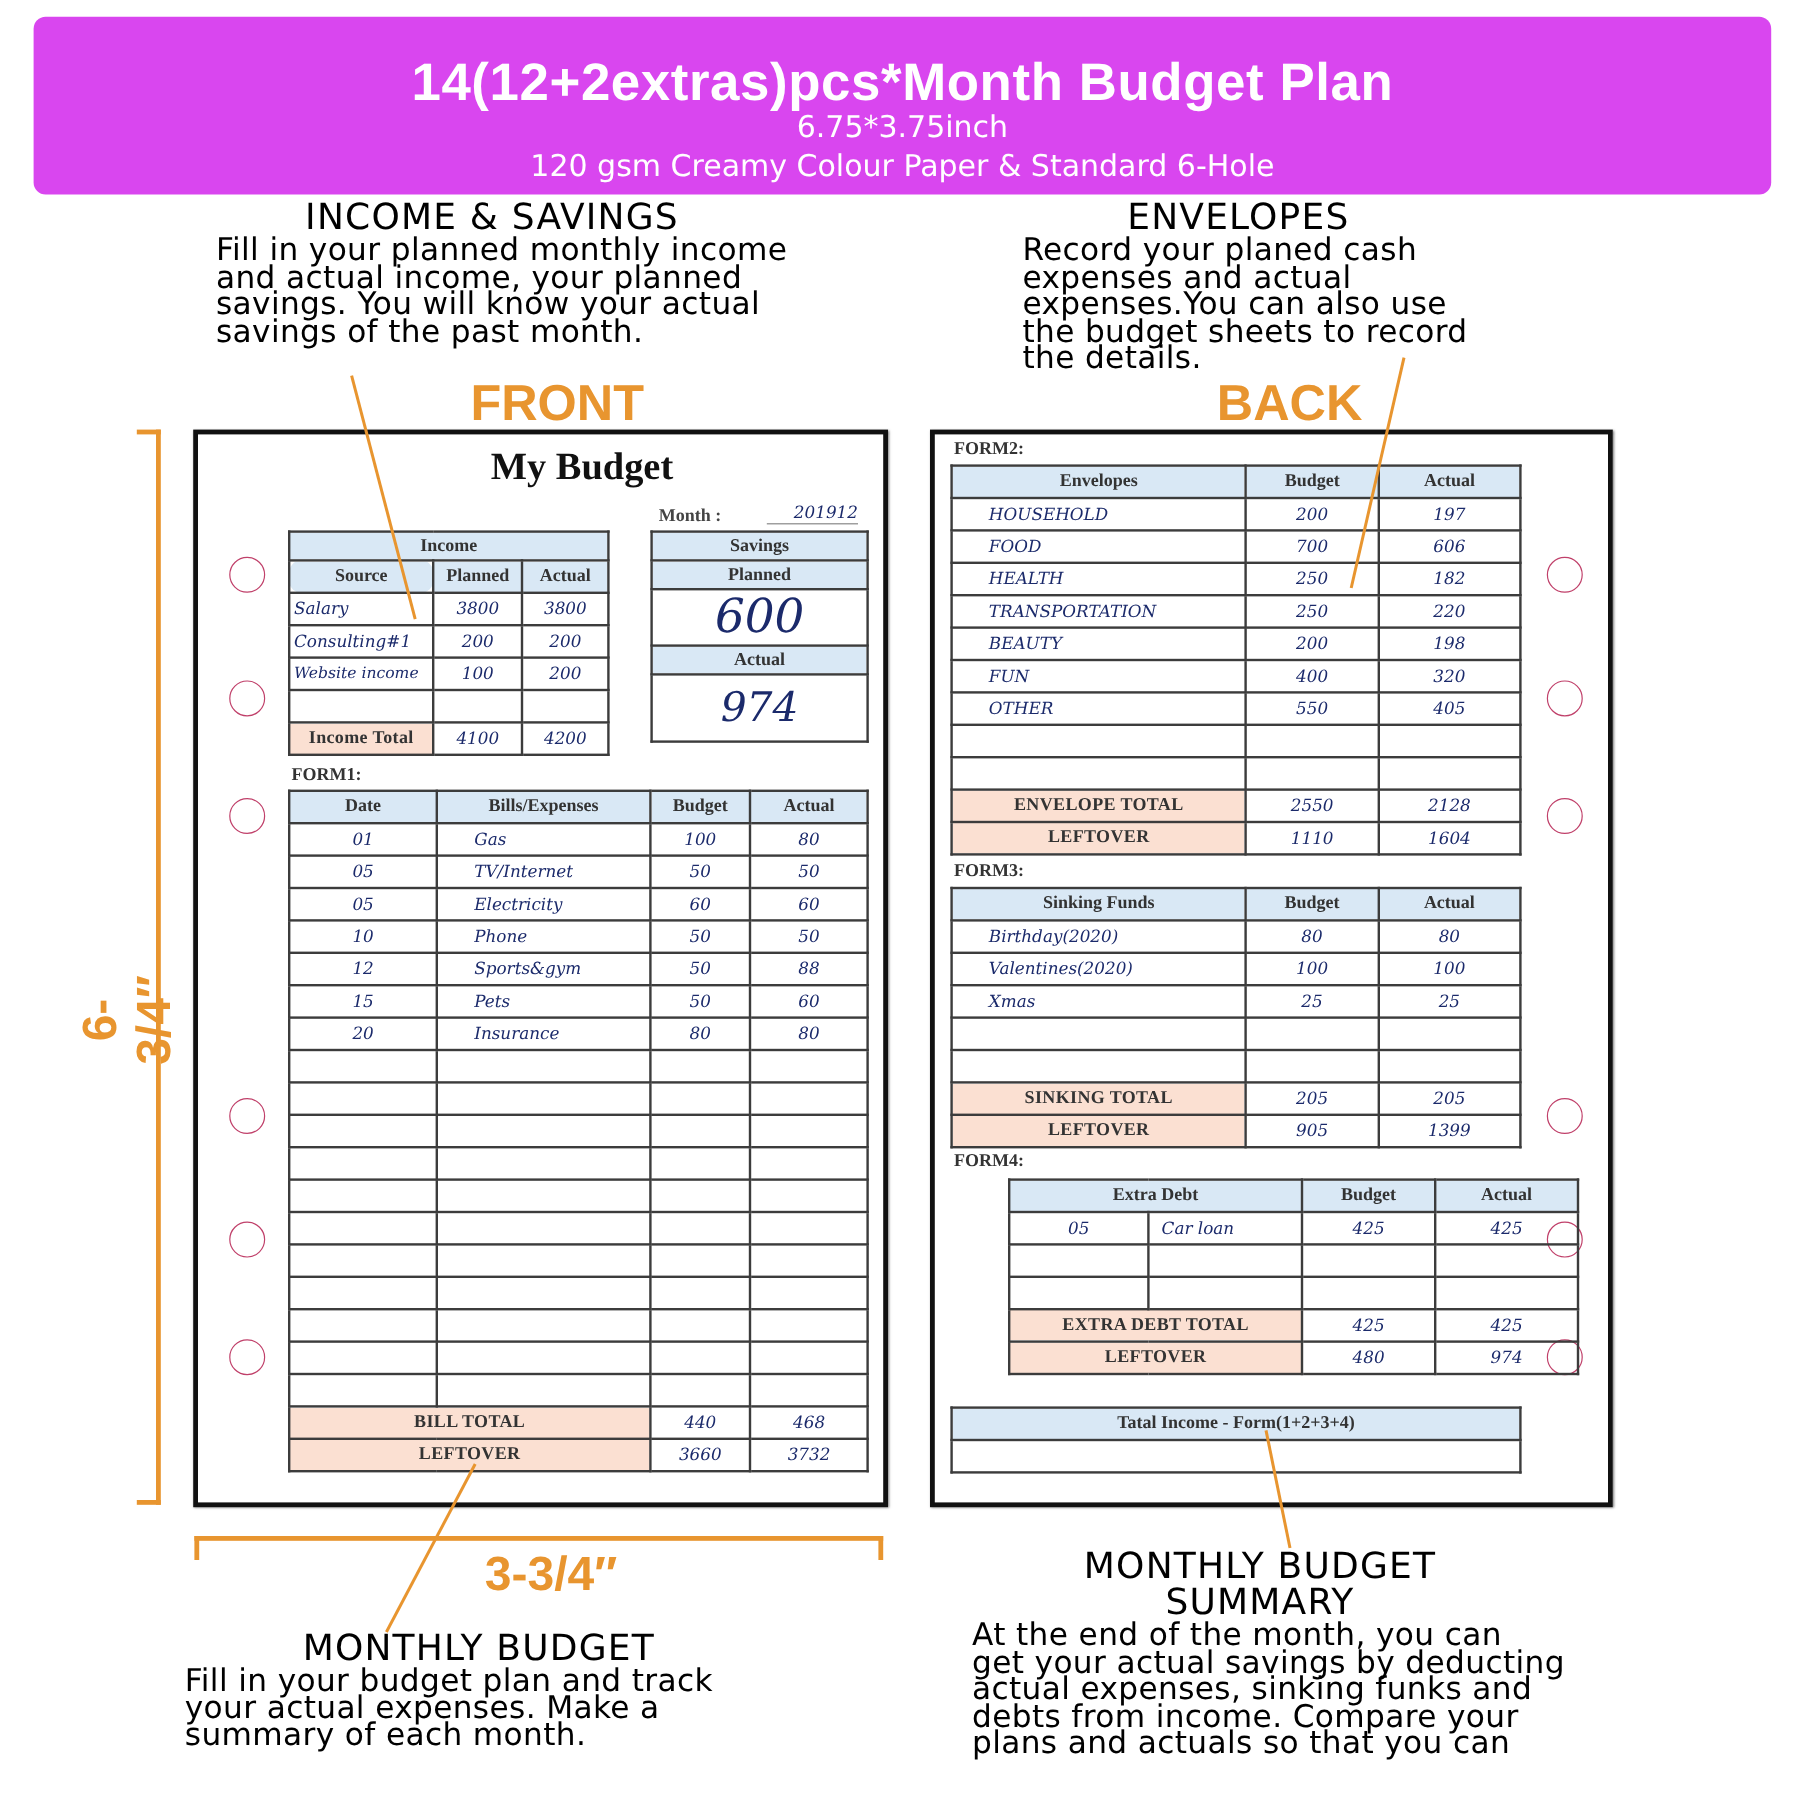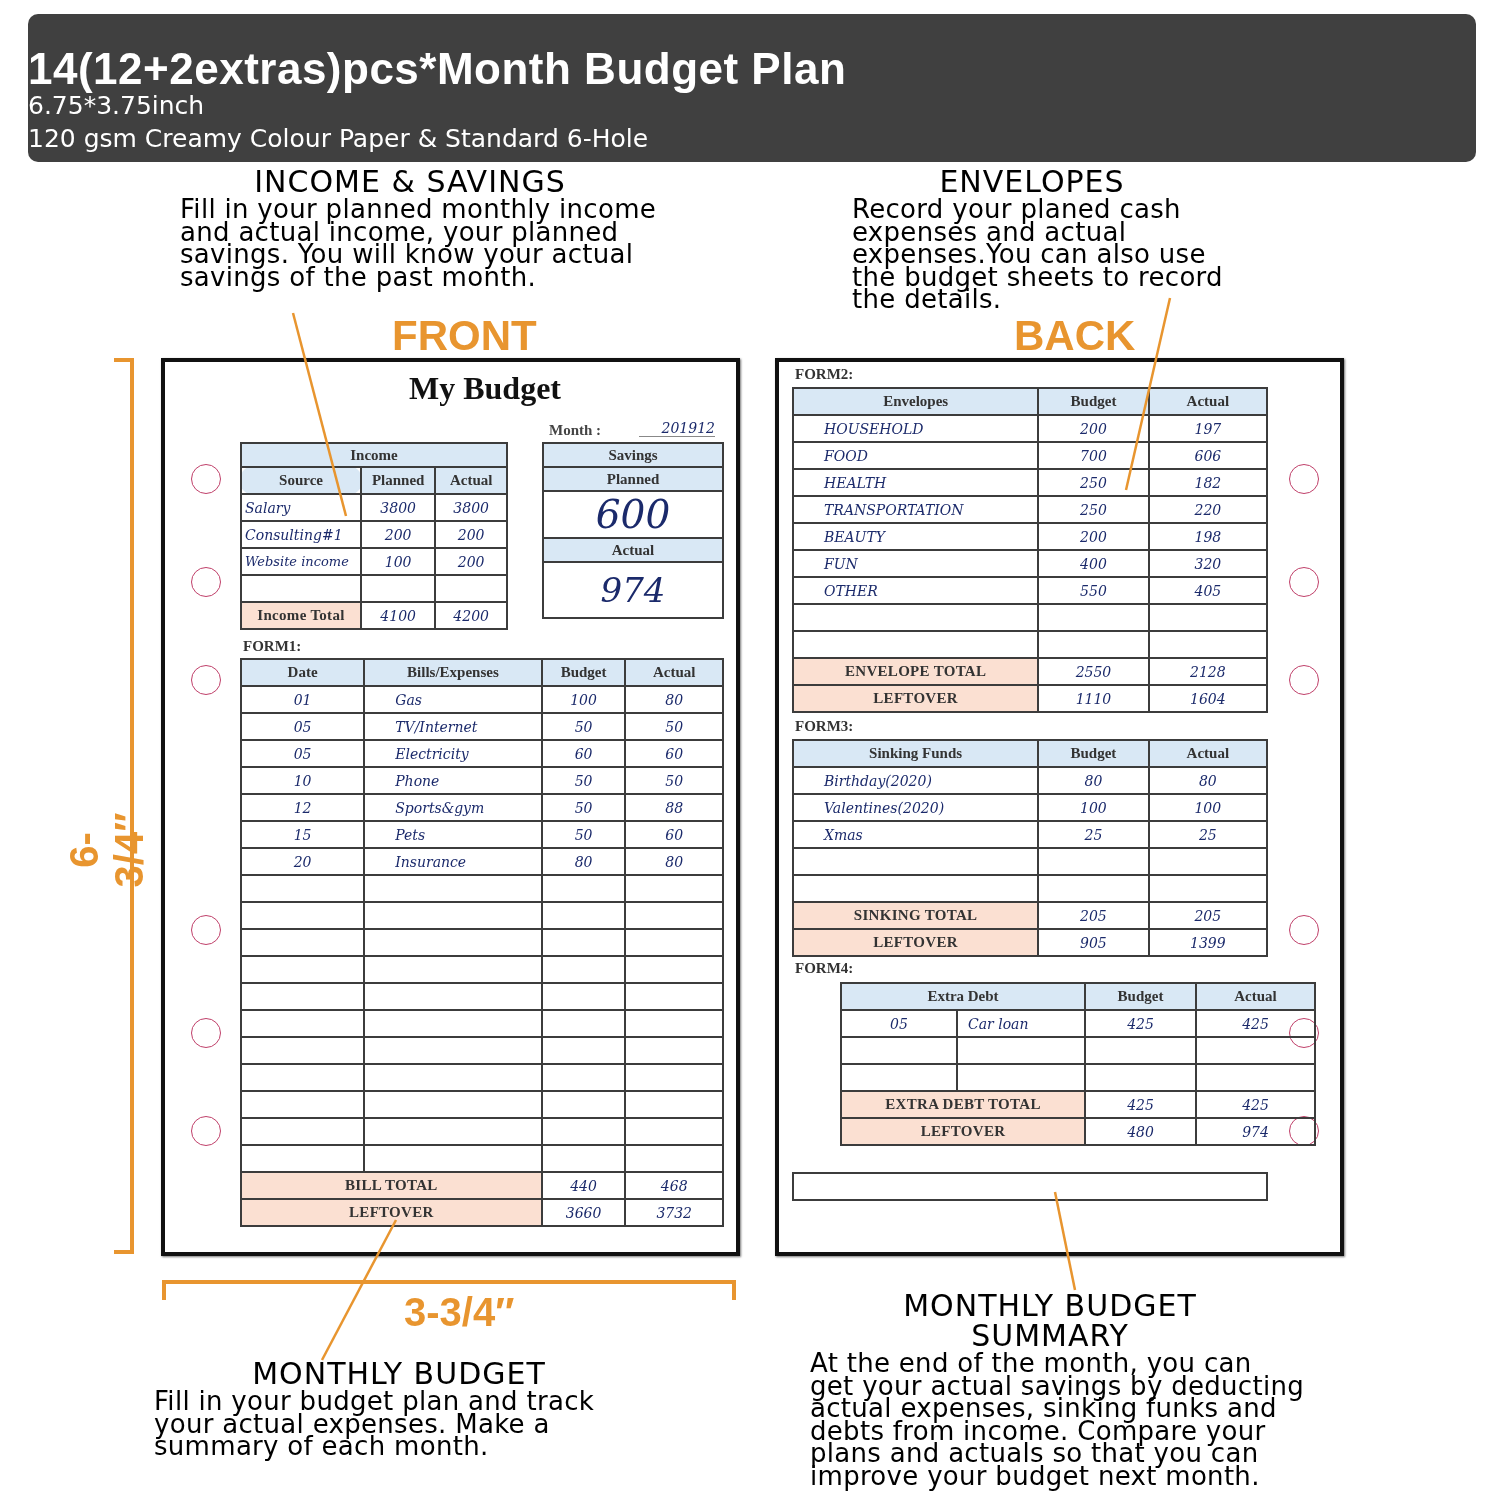--- a/index.html
+++ b/index.html
@@ -1,21 +1,21 @@
 <!DOCTYPE html>
 <html><head>
 <meta charset="utf-8">
 <style>
   * { box-sizing: border-box; margin: 0; padding: 0; }
   html, body { width: 1500px; height: 1500px; background: #ffffff; overflow: hidden; }
   body { position: relative; font-family: "DejaVu Sans", sans-serif; color: #111; }
 
   .banner {
     position: absolute; left: 28px; top: 14px; width: 1448px; height: 148px;
-    background: #404040; border-radius: 10px; color: #fff; 
+    background: #d946ef; border-radius: 10px; color: #fff; text-align: center;
   }
   .banner .t1 { font-family: "Liberation Sans", sans-serif; font-weight: bold; font-size: 44px; line-height: 50px; margin-top: 30px; letter-spacing: 0.5px; }
   .banner .t2 { font-family: "DejaVu Sans", sans-serif; font-size: 25px; line-height: 32px; margin-top: -4px; }
   .banner .t3 { font-family: "DejaVu Sans", sans-serif; font-size: 25px; line-height: 34px; }
 
   .ann { position: absolute; font-family: "DejaVu Sans", sans-serif; color: #000; }
   .ann .h { font-size: 30px; line-height: 32px; text-align: center; letter-spacing: 1px; }
   .ann .p { font-size: 26px; line-height: 22.5px; letter-spacing: 0.3px; }
   .side-label { position: absolute; font-family: "Liberation Sans", sans-serif; font-weight: bold; color: #e8952f; }
 
@@ -432,20 +432,23 @@
     <tr>
       <td class="tot" colspan="2">LEFTOVER</td>
       <td class="hw">480</td>
       <td class="hw">974</td>
     </tr>
   </tbody>
     </table>
 
   <table class="f" style="left:13px; top:810px; width:476px;">
     <tbody>
+        <tr>
+          <td class="hd">Tatal Income - Form(1+2+3+4)</td>
+        </tr>
     <tr>
           <td class="hw"></td>
         </tr>
   </tbody>
     </table>
 </div>
 
 <div class="ann" style="left:154px; top:1358px; width:560px;">
   <div class="h" style="text-align:center; padding-right:70px;">MONTHLY BUDGET</div>
   <div class="p">Fill in your budget plan and track</div>
@@ -454,21 +457,20 @@
 </div>
 
 <div class="ann" style="left:810px; top:1290px; width:590px;">
   <div class="h" style="text-align:center; padding-right:110px;">MONTHLY BUDGET</div>
   <div class="h" style="text-align:center; padding-right:110px; margin-top:-2px;">SUMMARY</div>
   <div class="p">At the end of the month, you can</div>
   <div class="p">get your actual savings by deducting</div>
   <div class="p">actual expenses, sinking funks and</div>
   <div class="p">debts from income.  Compare your</div>
   <div class="p">plans and actuals so that you can</div>
-  <div class="p">improve your budget next month.</div>
 </div>
 
 <svg width="1500" height="1500" style="position:absolute; left:0; top:0; pointer-events:none;">
   <line x1="293" y1="313" x2="346" y2="516" stroke="#e8952f" stroke-width="2.5"></line>
   <line x1="1170" y1="298" x2="1126" y2="490" stroke="#e8952f" stroke-width="2.5"></line>
   <line x1="396" y1="1220" x2="322" y2="1360" stroke="#e8952f" stroke-width="2.5"></line>
   <line x1="1055" y1="1192" x2="1075" y2="1290" stroke="#e8952f" stroke-width="2.5"></line>
 </svg>
 
 </body></html>

